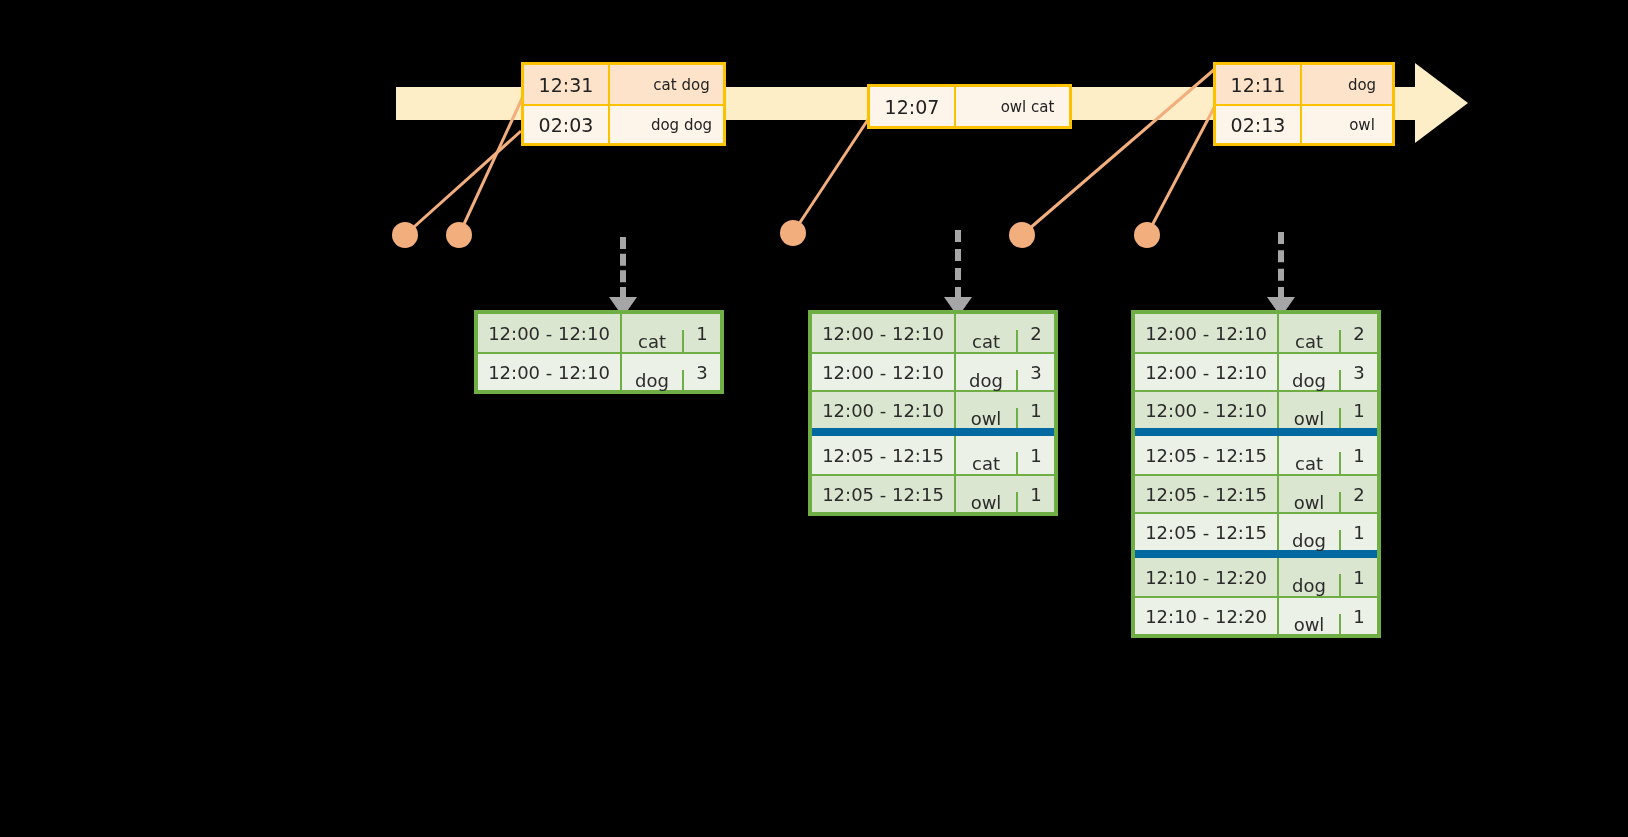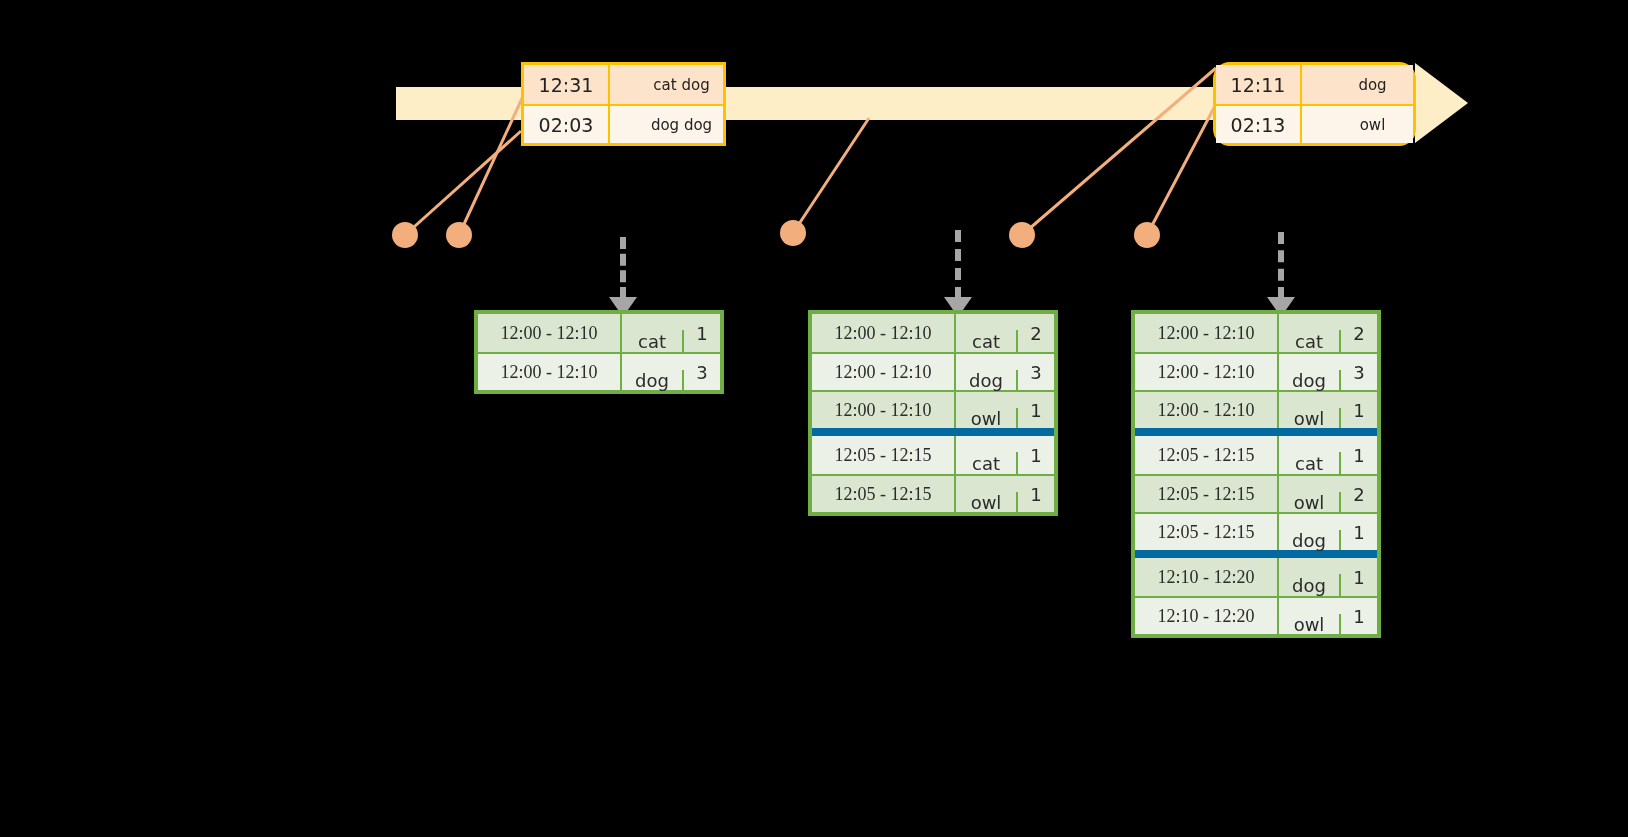--- a/index.html
+++ b/index.html
@@ -82,21 +82,21 @@
     align-items: center;
     justify-content: center;
     font-size: 15px;
     color: #222;
     box-sizing: border-box;
     padding-left: 30px;
   }
 
   #evt-a { left: 521px; top: 62px;  width: 205px; }
   #evt-b { left: 867px; top: 84px;  width: 205px; }
-  #evt-c { left: 1213px; top: 62px; width: 203px; border-radius: 17px; }
+  #evt-c { left: 1213px; top: 62px; width: 182px; }
 
   
   .conn-line {
     position: absolute;
     left: 0; top: 0;
     width: 1628px;
     height: 837px;
     pointer-events: none;
   }
   .dot {
@@ -149,21 +149,20 @@
   .res-row.shade { background: #dbe6d0; }
   .res-row.light { background: #ecf1e7; }
   .res-win {
     display: flex;
     align-items: center;
     justify-content: center;
     font-size: 18px;
     color: #2b2b2b;
     border-right: 2px solid #6fad45;
     box-sizing: border-box;
-    font-family: Liberation Serif, serif;
   }
   .res-key {
     display: flex;
     align-items: center;
     justify-content: center;
     font-size: 18px;
     color: #2b2b2b;
     border-right: 2px solid #6fad45;
     box-sizing: border-box;
     margin-top: 16px;
@@ -219,20 +218,26 @@
     <div class="evt-row shade">
       <div class="evt-time">12:31</div>
       <div class="evt-words">cat dog</div>
     </div>
     <div class="evt-row light">
       <div class="evt-time">02:03</div>
       <div class="evt-words">dog dog</div>
     </div>
   </div>
 
+  <div class="evt-box" id="evt-b">
+    <div class="evt-row light">
+      <div class="evt-time">12:07</div>
+      <div class="evt-words">owl cat</div>
+    </div>
+  </div>
 
   <div class="evt-box" id="evt-c">
     <div class="evt-row shade">
       <div class="evt-time">12:11</div>
       <div class="evt-words">dog</div>
     </div>
     <div class="evt-row light">
       <div class="evt-time">02:13</div>
       <div class="evt-words">owl</div>
     </div>

